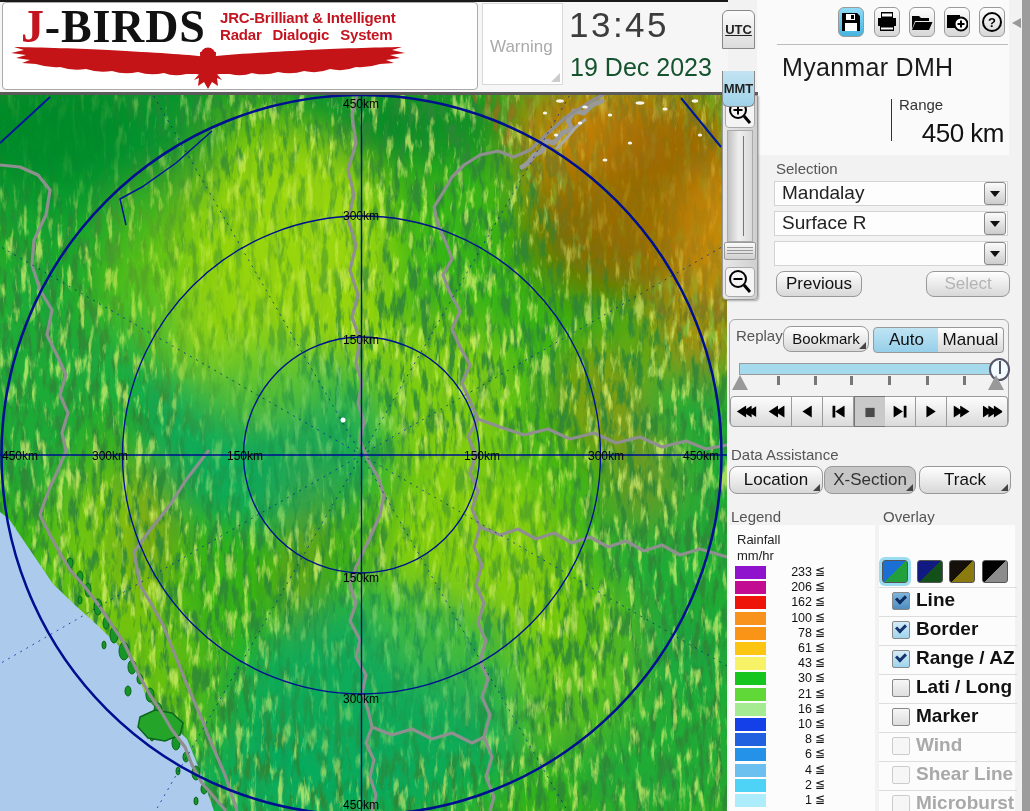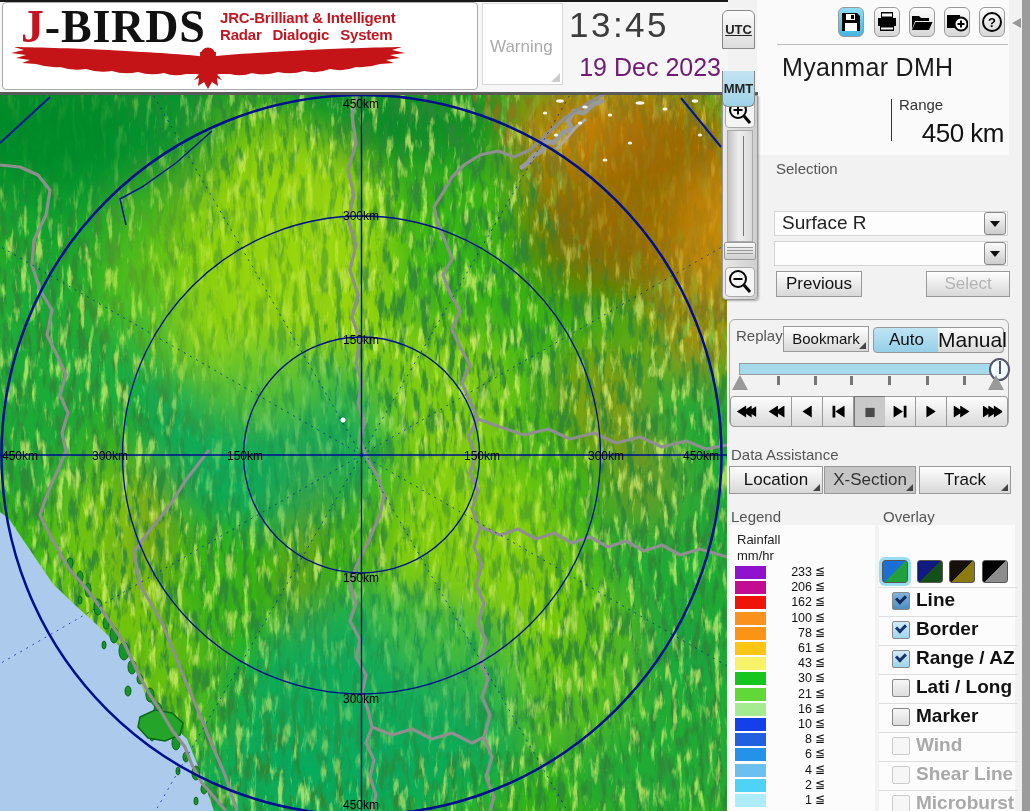--- a/index.html
+++ b/index.html
@@ -5,21 +5,21 @@
 html,body{margin:0;padding:0;}
 body{width:1030px;height:811px;background:#f0f0f0;font-family:"Liberation Sans",sans-serif;overflow:hidden;position:relative;}
 .abs{position:absolute;}
 
 #topbar{left:0;top:0;width:1030px;height:92px;background:#f6f6f6;border-top:2px solid #1a1a1a;}
 #logobox{left:2px;top:2px;width:474px;height:86px;background:#fff;border:1px solid #aaa;border-radius:4px;}
 #warnbox{left:482px;top:3px;width:79px;height:80px;background:#fff;border:1px solid #d8d8d8;}
 #warnbox span{position:absolute;left:7px;top:33px;color:#aaa;font-size:17px;}
 #warncorner{right:2px;bottom:2px;width:0;height:0;border-left:9px solid transparent;border-bottom:9px solid #ccc;position:absolute;}
 #time{left:566px;top:5px;width:106px;text-align:center;font-size:35px;letter-spacing:2.5px;color:#3c3c3c;}
-#date{left:561px;top:53px;width:160px;text-align:right;font-size:25px;color:#701a75;}
+#date{left:561px;top:53px;width:160px;text-align:center;font-size:25px;color:#14532d;}
 .tzbtn{left:722px;z-index:30;width:31px;text-align:center;border:1px solid #888;font-weight:bold;color:#222;}
 #utc{top:10px;height:37px;border-radius:6px 6px 0 0;background:linear-gradient(#fcfcfc,#dcdcdc);font-size:13px;line-height:38px;text-decoration:underline;}
 #mmt{top:48px;height:35px;border-radius:0 0 6px 6px;background:linear-gradient(#c3e3f2,#9fd2e8);font-size:13px;line-height:35px;border-top:none;margin-top:23px;}
 .tb{top:7px;z-index:30;width:24px;height:28px;border:1px solid #999;border-radius:6px;background:linear-gradient(#fdfdfd,#d7d7d7);}
 .tb svg{position:absolute;left:1px;top:3px;}
 #tb1{left:838px;background:linear-gradient(#8edcf6,#45b4e0);}
 #tb2{left:874px;}
 #tb3{left:909px;}
 #tb4{left:944px;}
 #tb5{left:979px;}
@@ -42,29 +42,29 @@
 #rangebox{left:29px;top:0px;width:252px;height:155px;background:#fafafa;}
 #rangediv{left:163px;top:99px;width:1px;height:42px;background:#333;}
 #rangelbl{left:171px;top:96px;font-size:15px;color:#333;}
 #rangeval{left:134px;top:118px;width:142px;text-align:right;font-size:26px;letter-spacing:-0.5px;color:#111;}
 #sellbl{left:48px;top:160px;font-size:15px;color:#555;}
 .field{left:46px;width:232px;height:23px;background:#fdfdfd;border:1px solid #d4d4d4;}
 .field span{position:absolute;left:7px;top:0px;font-size:19px;color:#222;}
 .dbtn{position:absolute;right:1px;top:0px;width:20px;height:21px;background:linear-gradient(#fbfbfb,#cccccc);border:1px solid #888;border-radius:3px;}
 .dbtn:after{content:"";position:absolute;left:5px;top:8px;border-left:5px solid transparent;border-right:5px solid transparent;border-top:6px solid #111;}
 #f1{top:181px;}#f2{top:211px;}#f3{top:241px;}
-.btn{border:1px solid #999;border-radius:0;background:linear-gradient(#fefefe,#d8d8d8);text-align:center;color:#111;}
+.btn{border:1px solid #999;border-radius:8px;background:linear-gradient(#fefefe,#d8d8d8);text-align:center;color:#111;}
 #prev{left:48px;top:271px;width:84px;height:24px;font-size:17px;line-height:24px;}
 #selbtn{left:198px;top:271px;width:82px;height:24px;font-size:17px;line-height:24px;color:#b4b4b4;}
 
 #replay{left:1px;top:319px;width:278px;height:106px;border:1px solid #aaa;border-radius:6px;}
 #replbl{left:6px;top:7px;font-size:15px;color:#555;position:absolute;}
 #bookmark{left:53px;top:6px;width:84px;height:24px;font-size:15px;line-height:24px;position:absolute;}
 #auto{left:143px;top:7px;width:65px;height:24px;font-size:17px;line-height:24px;position:absolute;border-radius:4px 0 0 4px;background:linear-gradient(#bfe4f4,#96cfe9);}
-#manual{left:208px;top:7px;width:65px;height:24px;font-size:21px;line-height:24px;position:absolute;border-radius:0 4px 4px 0;border-left:none;}
+#manual{left:208px;top:7px;width:65px;height:24px;font-size:17px;line-height:24px;position:absolute;border-radius:0 4px 4px 0;border-left:none;}
 .corner{position:absolute;right:2px;bottom:2px;width:0;height:0;border-left:7px solid transparent;border-bottom:7px solid #444;}
 #sbar{left:9px;top:43px;width:252px;height:10px;background:#a5d9ec;border:1px solid #999;position:absolute;}
 #sthumb{left:259px;top:38px;width:17px;height:19px;border-radius:50%;background:#f4fbff;border:2px solid #556;position:absolute;}
 #sthumbline{left:8px;top:1px;width:2px;height:13px;background:#556;position:absolute;}
 .tick{top:56px;width:3px;height:9px;background:#777;position:absolute;}
 .stri{top:55px;width:0;height:0;border-left:8px solid transparent;border-right:8px solid transparent;border-bottom:15px solid #999;position:absolute;}
 #pbrow{left:0px;top:76px;width:278px;height:30px;position:absolute;}
 .pb{position:absolute;top:0;width:30px;height:29px;border:1px solid #9a9a9a;border-left:none;border-radius:0;background:linear-gradient(#fdfdfd,#dadada);}
 #pbrow .pb:first-child{border-left:1px solid #9a9a9a;border-radius:4px 0 0 4px;}
 #pbrow .pb:last-child{border-radius:0 4px 4px 0;}
@@ -355,20 +355,24 @@
     </div>
 </div>
 <div class="abs" id="panel">
   <div class="abs" id="rangebox"></div>
   <div class="abs" id="hline"></div>
   <div class="abs" id="station">Myanmar DMH</div>
   <div class="abs" id="rangediv"></div>
   <div class="abs" id="rangelbl">Range</div>
   <div class="abs" id="rangeval">450 km</div>
   <div class="abs" id="sellbl">Selection</div>
+  <div class="abs field" id="f1">
+      <span>Mandalay</span>
+      <div class="dbtn"></div>
+    </div>
   <div class="abs field" id="f2">
       <span>Surface R</span>
       <div class="dbtn"></div>
     </div>
   <div class="abs field" id="f3">
       <div class="dbtn"></div>
     </div>
   <div class="abs btn" id="prev">Previous</div>
   <div class="abs btn" id="selbtn">Select</div>
   <div class="abs" id="replay">

